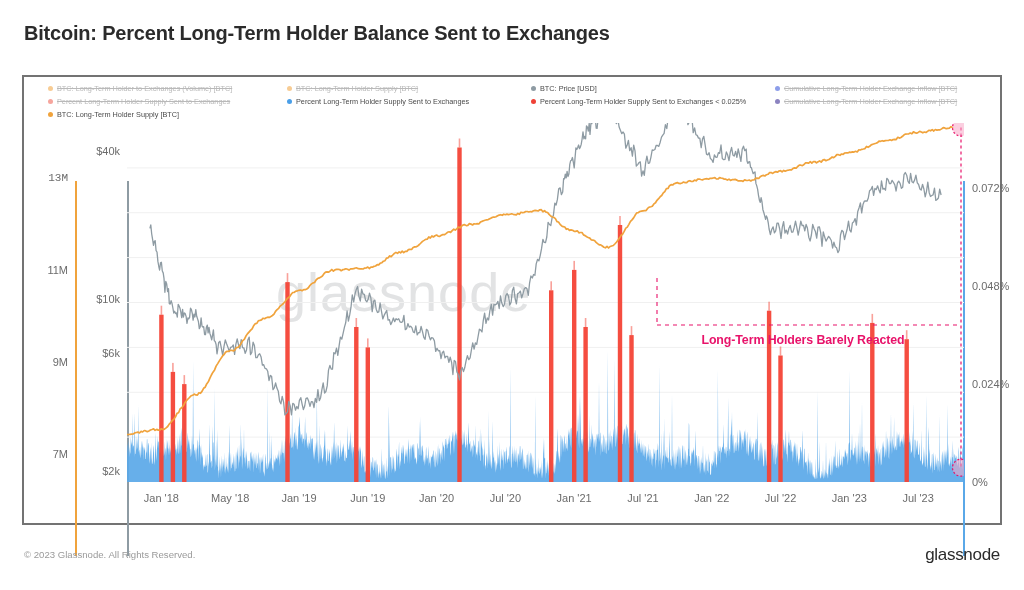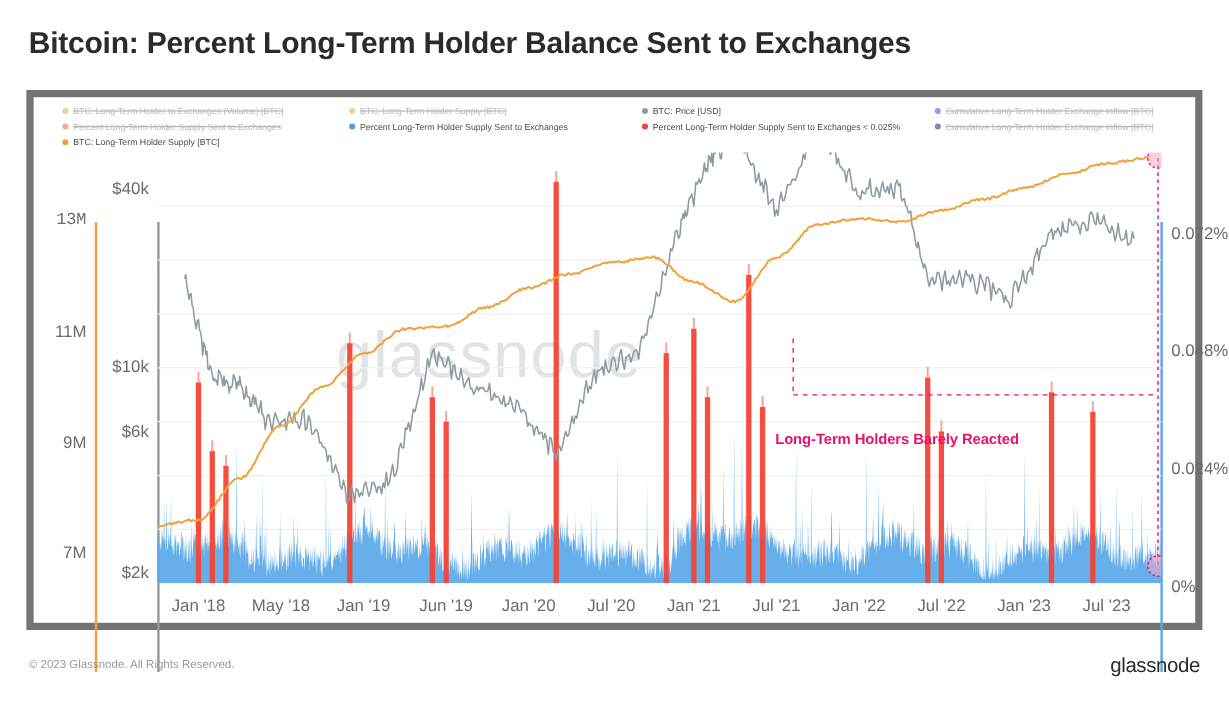--- a/index.html
+++ b/index.html
@@ -8,29 +8,29 @@
     width: 1024px; height: 590px;
     background: #ffffff;
     font-family: "Liberation Sans", sans-serif;
     overflow: hidden;
   }
   #root { position: relative; width: 1024px; height: 590px; background: #fff; }
 
   
   .title {
     position: absolute; left: 24px; top: 22px;
-    font-size: 25px; font-weight: 700; color: #2b2b2b;
+    font-size: 20px; font-weight: 700; color: #2b2b2b;
     letter-spacing: -0.2px; white-space: nowrap;
   }
 
   
   .card {
     position: absolute; left: 22px; top: 75px;
     width: 980px; height: 450px;
-    border: 6px solid #737373; background: #fff;
+    border: 2px solid #737373; background: #fff;
   }
 
   
   .legend {
     position: absolute; left: 0; top: 4px; width: 980px;
     padding: 3px 0 0 24px;
   }
   .legend-row { display: flex; align-items: flex-start; height: 13px; }
   .legend-item {
     display: flex; align-items: center;
@@ -58,37 +58,37 @@
   .plot svg { display: block; }
 
   .watermark {
     position: absolute; left: 252px; top: 184px;
     font-size: 54px; font-weight: 400; color: #e2e3e4;
     letter-spacing: 1px; pointer-events: none; user-select: none;
   }
 
   
   .axis-label {
-    position: absolute; font-size: 14px; color: #6b6b6b;
+    position: absolute; font-size: 11px; color: #6b6b6b;
     white-space: nowrap;
   }
   .ax-supply { text-align: right; width: 34px; }
   .ax-price  { text-align: right; width: 34px; }
   .ax-pct    { text-align: left; }
   .ax-x      { text-align: center; width: 60px; }
 
   .spine { position: absolute; }
   .spine-supply { left: 51px; top: 104px; width: 2px; height: 375px; background: #f0a33c; }
   .spine-price  { left: 103px; top: 104px; width: 2px; height: 375px; background: #8e9ba3; }
   .spine-pct    { left: 939px; top: 104px; width: 2px; height: 375px; background: #5aa8e8; }
 
   
   .annot {
-    position: absolute; left: 618px; top: 278px;
-    width: 322px; pointer-events: none;
+    position: absolute; left: 618px; top: 256px;
+    width: 322px; text-align: center; pointer-events: none;
   }
   .annot .l1 {
     font-size: 12.4px; font-weight: 700; color: #e8136a;
     letter-spacing: -0.1px; white-space: nowrap;
   }
   .annot .l2 {
     font-size: 12.2px; font-style: italic; color: #f2487f;
     letter-spacing: -0.1px; white-space: nowrap; margin-top: 1px;
   }
 

